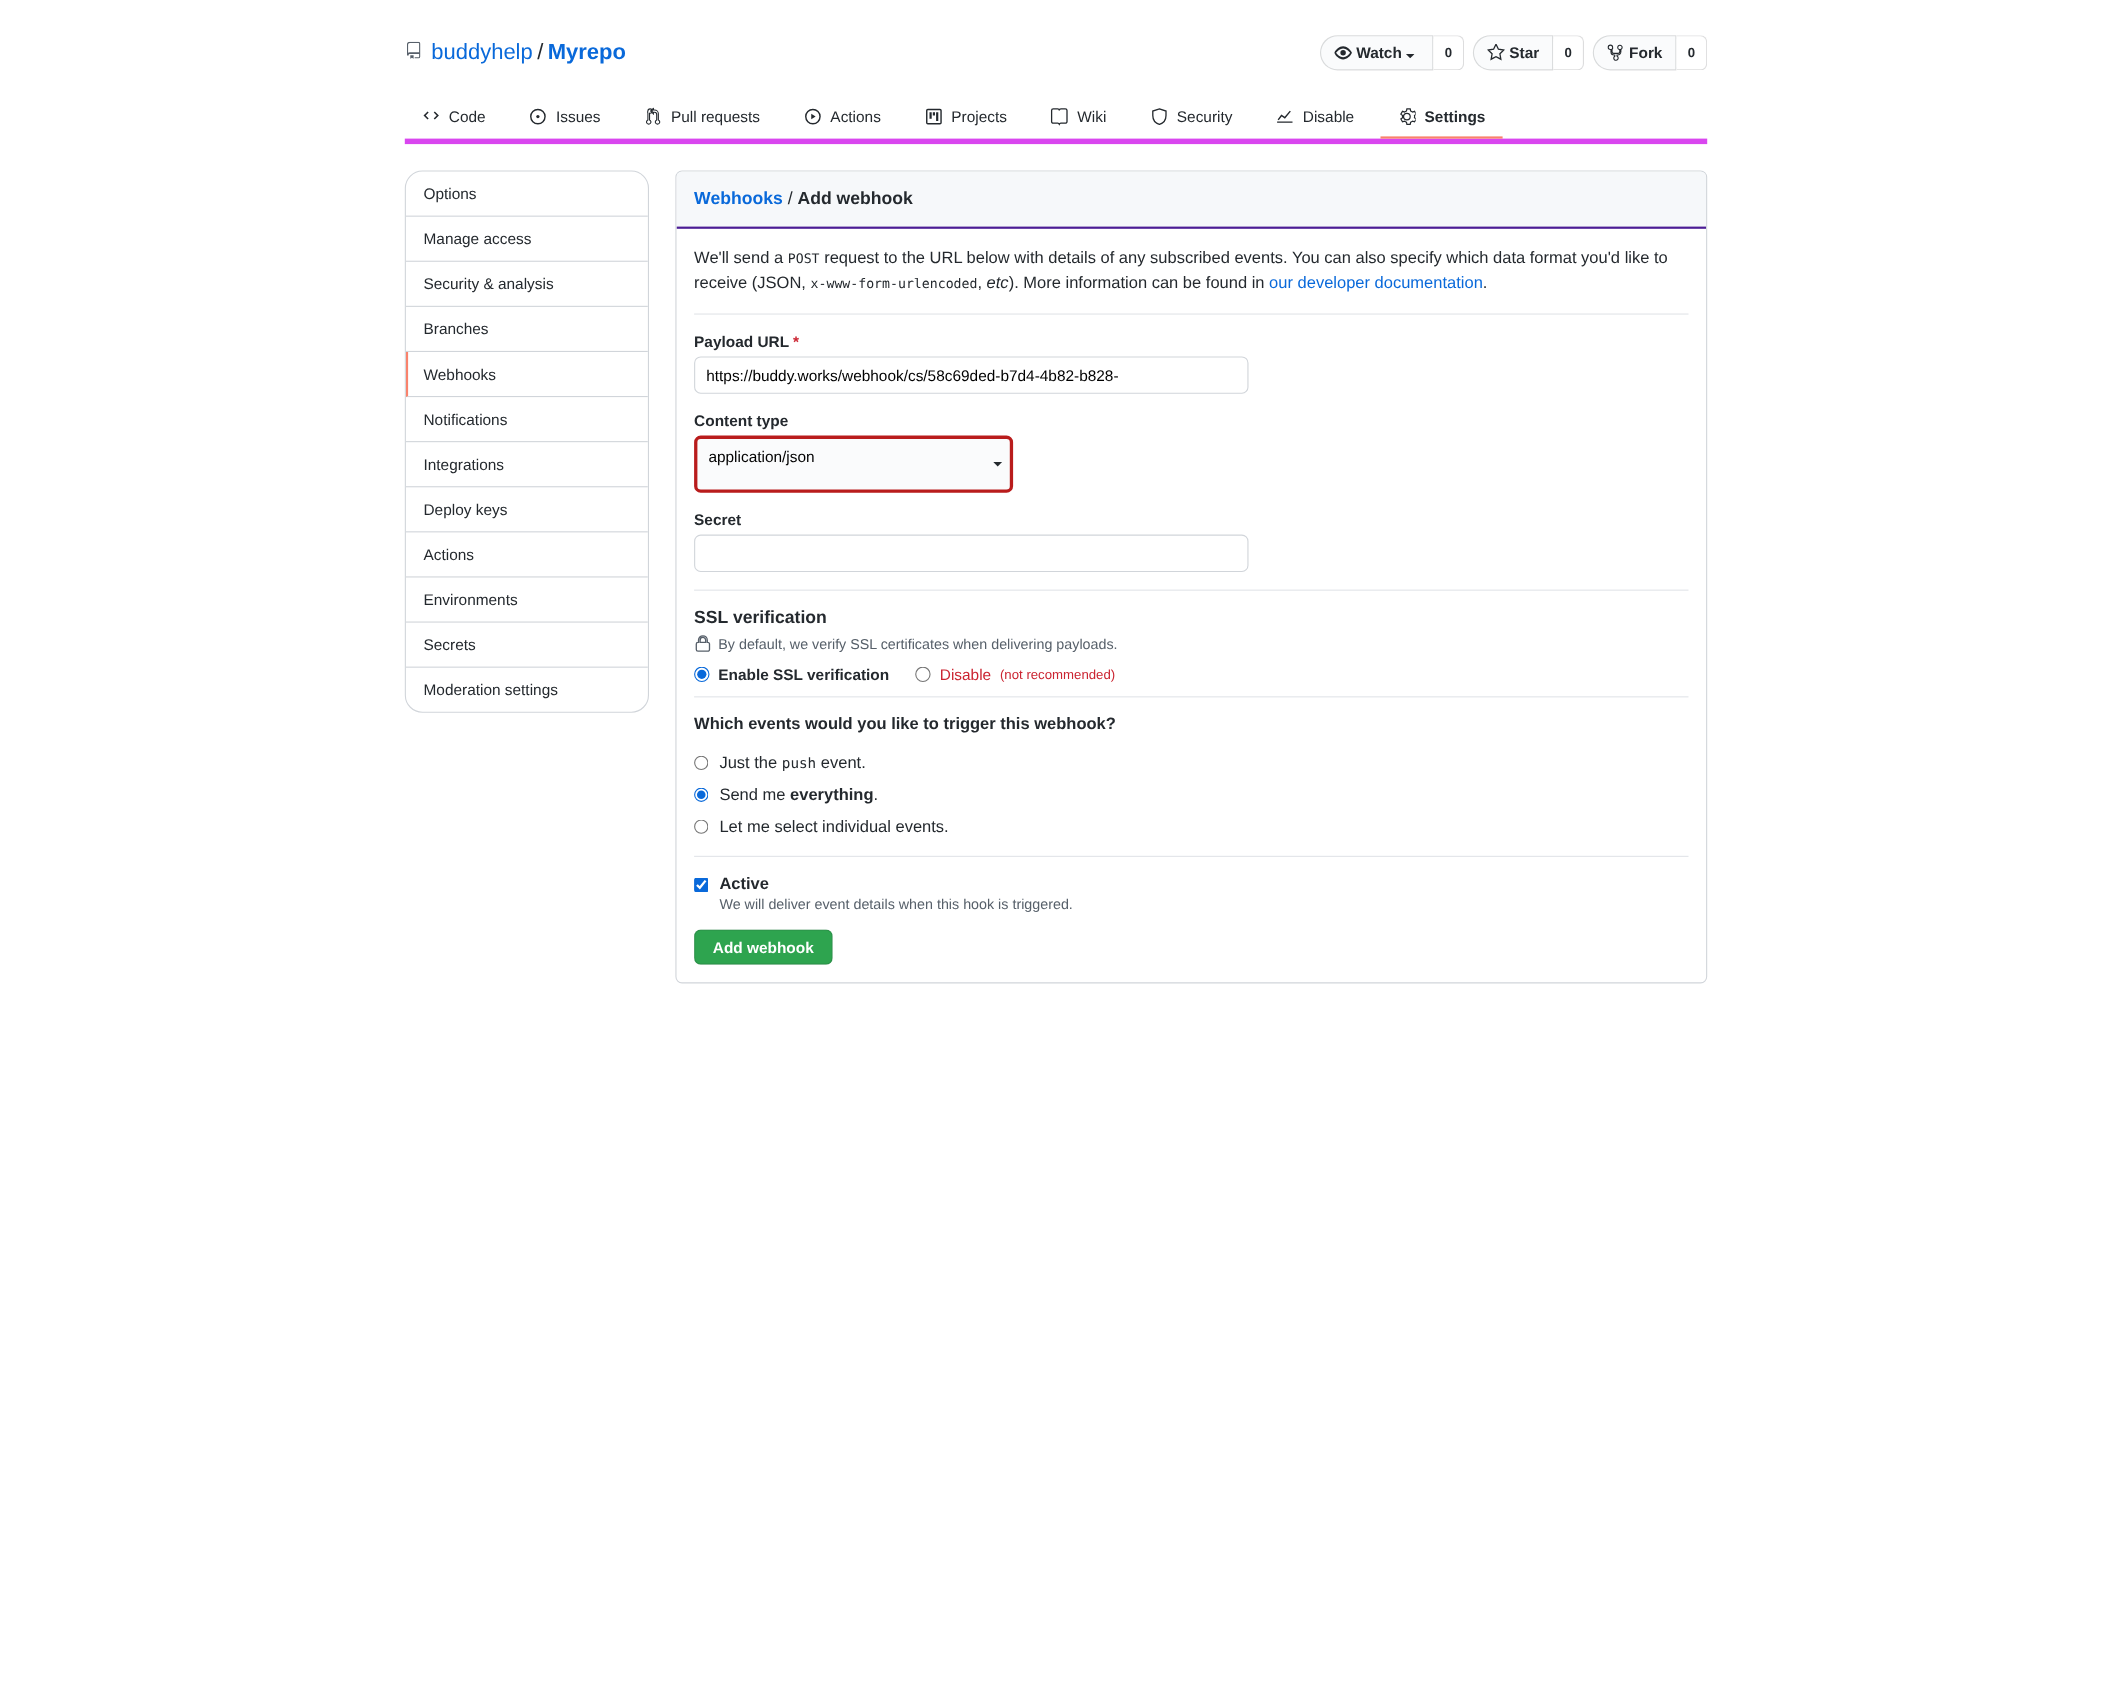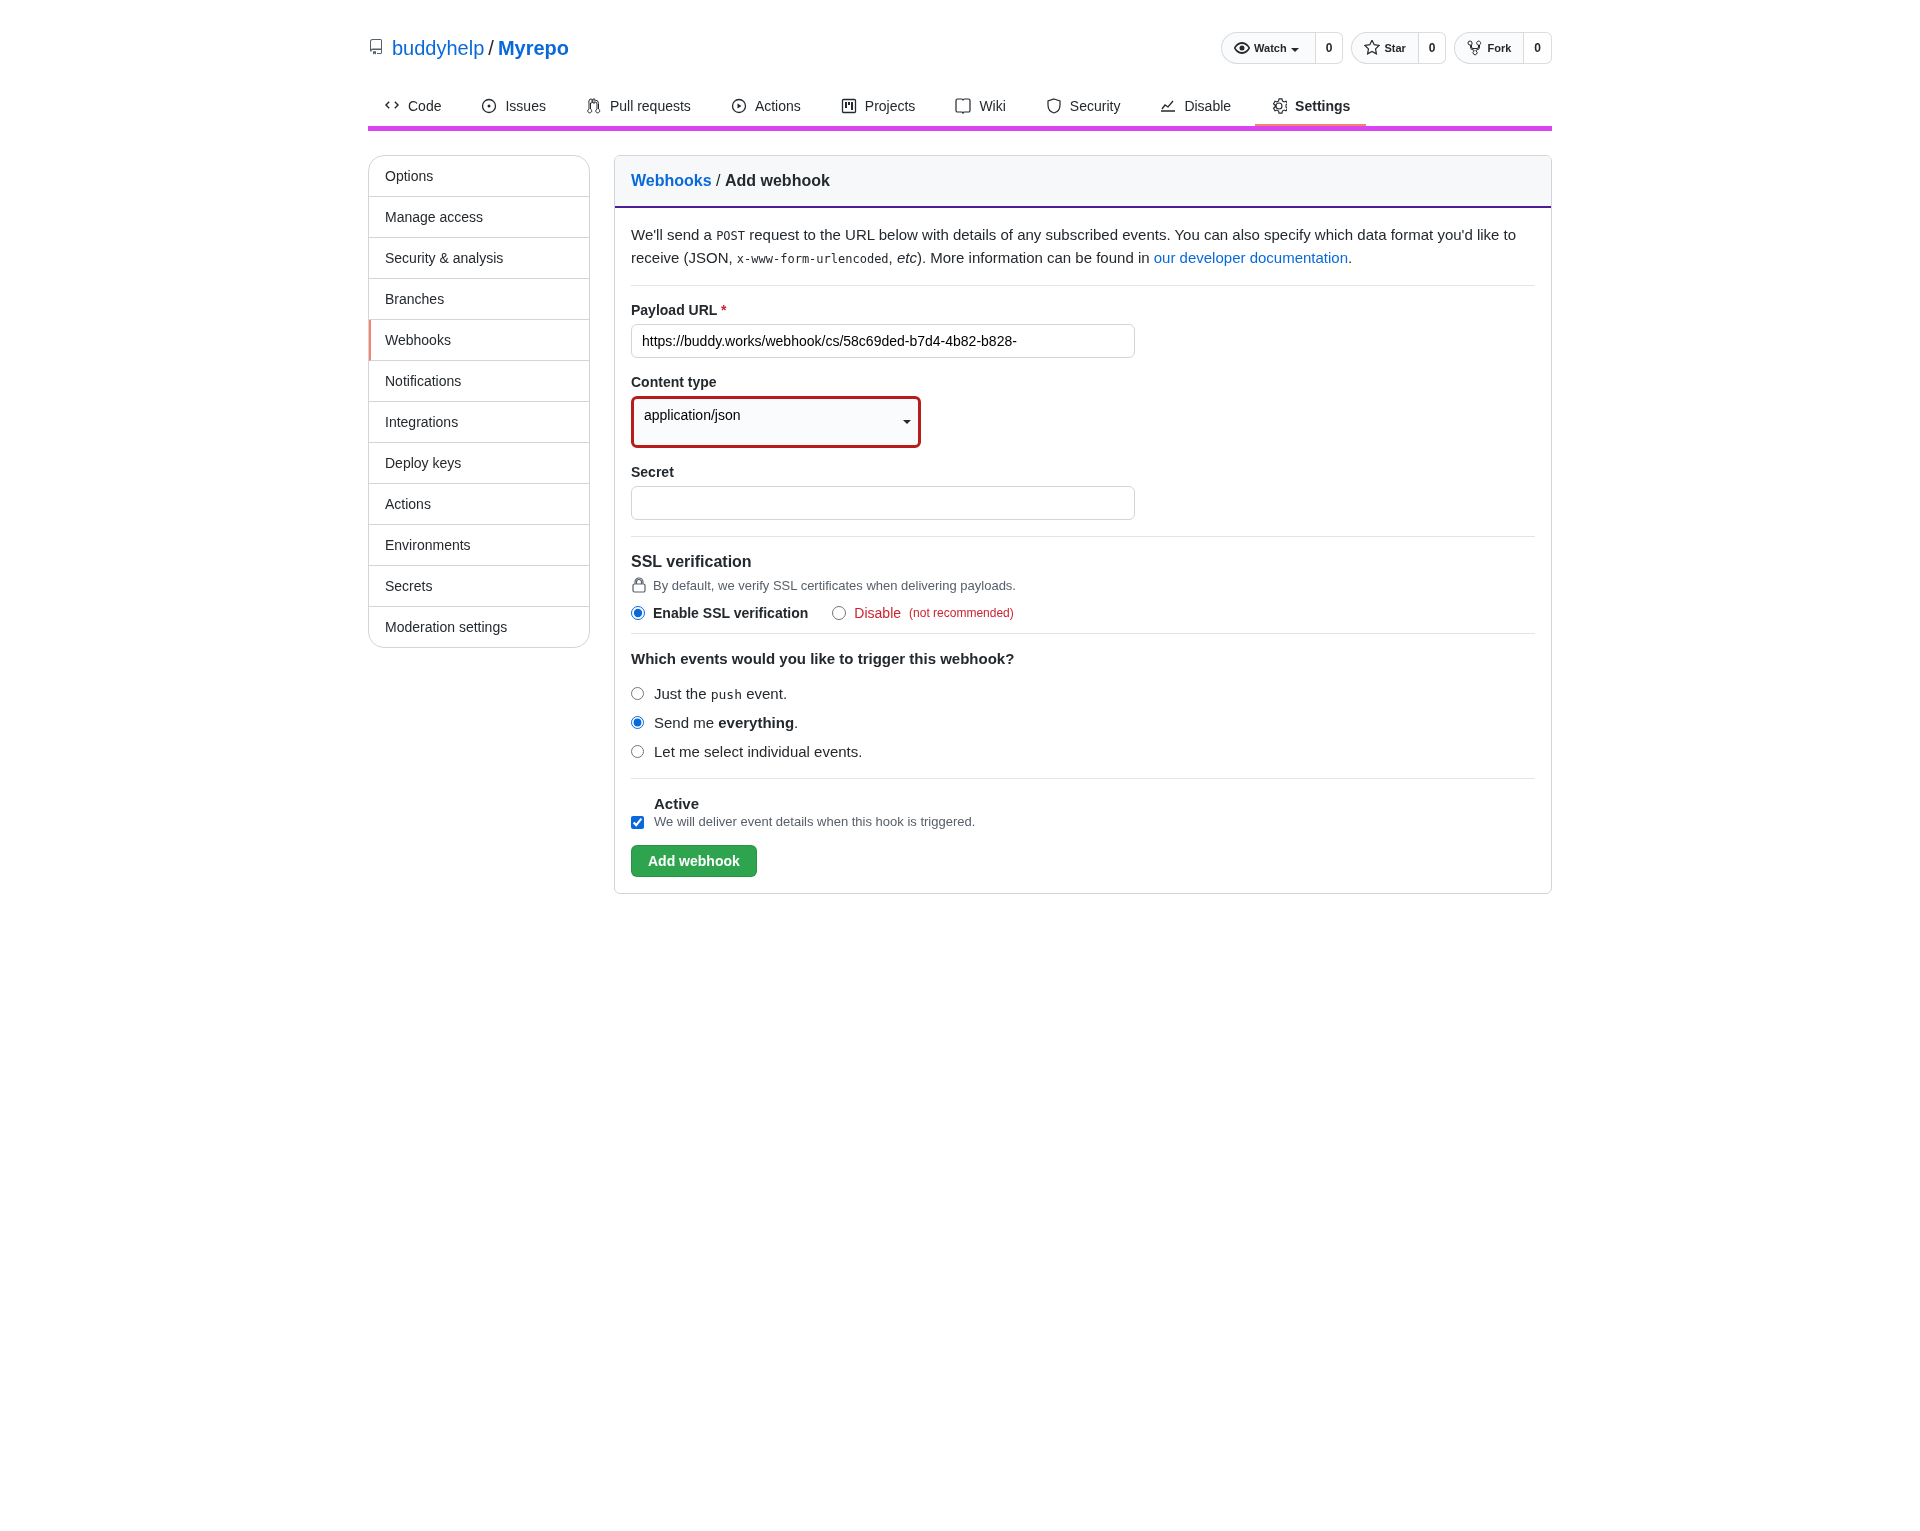--- a/index.html
+++ b/index.html
@@ -20,21 +20,21 @@
   .repo-title .repo-name { font-weight: 600; }
   
   .pagehead-actions { display: flex; gap: 8px; }
   .btn-group { display: flex; }
   .btn {
     display: inline-flex; align-items: center;
     padding: 5px 12px;
     background: #fafbfc;
     border: 1px solid rgba(27,31,35,0.15);
     border-radius: 16px;
-    font-size: 11px; font-weight: 600;
+    font-size: 14px; font-weight: 600;
     line-height: 20px;
     color: #24292e;
     cursor: pointer;
   }
   .btn svg { margin-right: 4px; }
   .btn-group .btn:first-child { border-top-right-radius: 0; border-bottom-right-radius: 0; }
   .btn-group .social-count {
     padding: 5px 10px;
     border: 1px solid rgba(27,31,35,0.15);
     border-left: 0;
@@ -148,21 +148,21 @@
   .radio-opt { display: flex; align-items: center; gap: 8px; font-size: 14px; }
   .radio-opt input { width: 14px; height: 14px; accent-color: #0969da; }
   .radio-opt .disable-text { color: #cb2431; }
   .radio-opt .not-rec { color: #cb2431; font-size: 12px; }
   
   .events-title { font-weight: 600; font-size: 15px; margin-bottom: 12px; }
   .event-opts .radio-line { display: flex; align-items: center; gap: 10px; padding: 6px 0; font-size: 15px;}
   .event-opts .radio-line code { font-family: SFMono-Regular, Consolas, monospace; font-size: 13px; }
   .event-opts .radio-line input { accent-color: #0969da; }
   
-  .checkbox-block { display: flex; gap: 10px; align-items: flex-end; }
+  .checkbox-block { display: flex; gap: 10px; align-items: flex-start; }
   .checkbox-block input { margin-top: 3px; accent-color: #0969da; }
   .checkbox-block .check-label { font-weight: 600; font-size: 15px; }
   .checkbox-block .check-note { color: #57606a; font-size: 13px; margin-top: 2px;}
   
   .btn-primary {
     background: #2ea44f;
     color: #fff;
     border: 1px solid rgba(27,31,35,0.15);
     padding: 7px 16px;
     border-radius: 6px;

